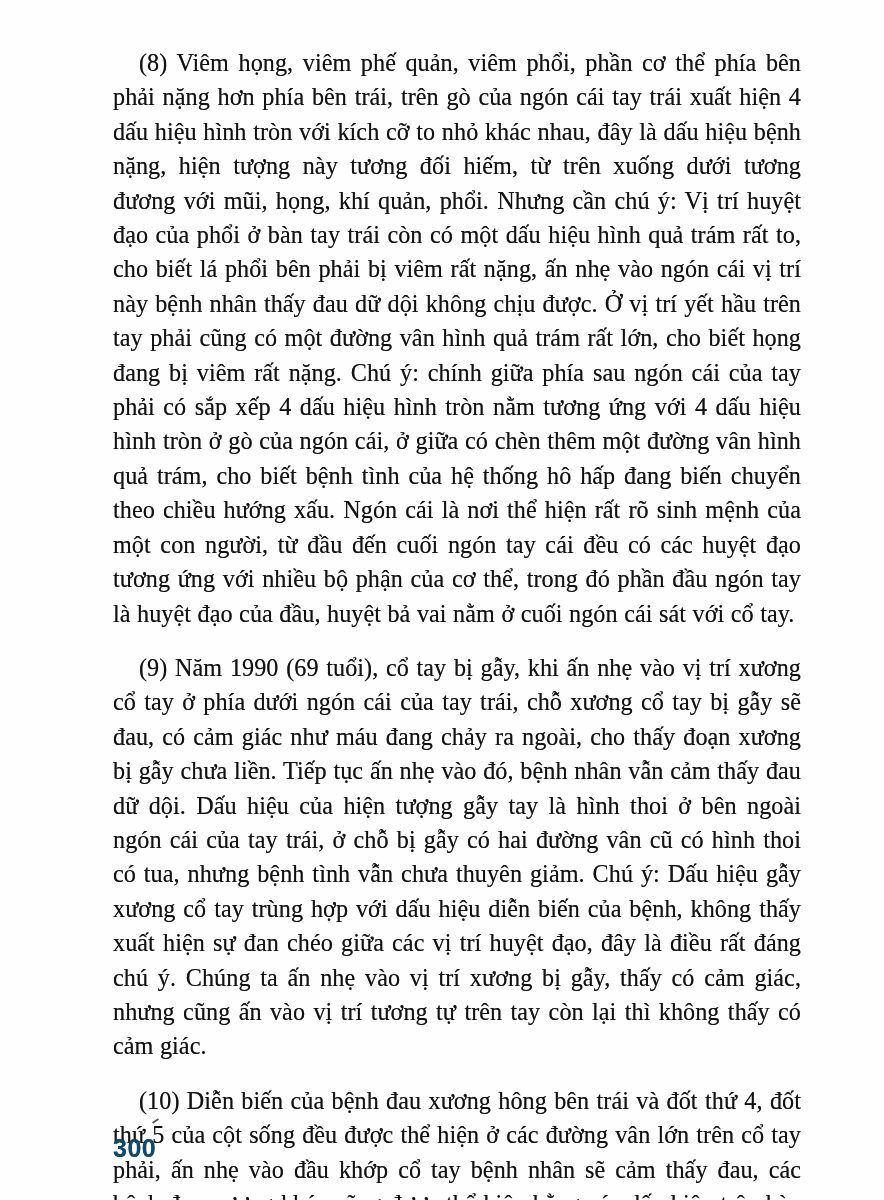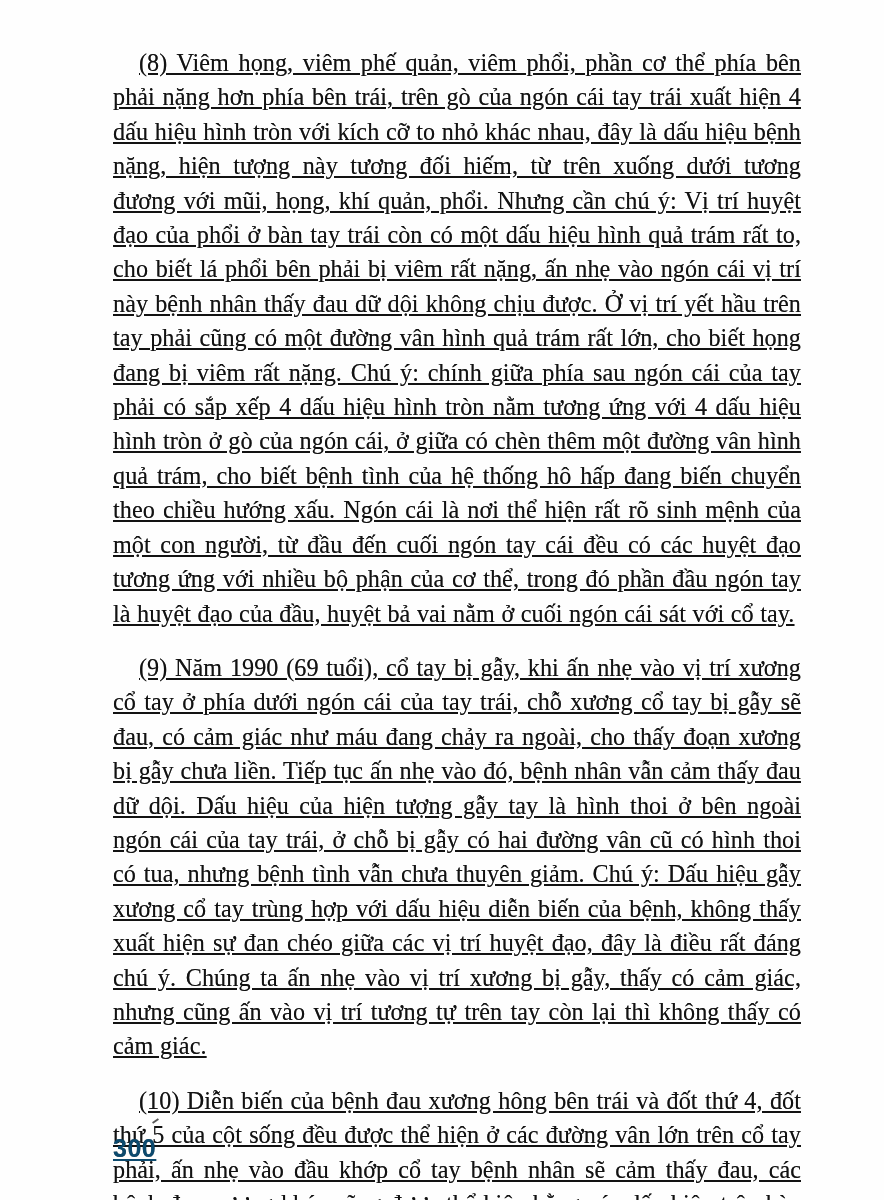--- a/index.html
+++ b/index.html
@@ -40,21 +40,20 @@
     -webkit-font-smoothing: none;
   }
 
   .para + .para {
     margin-top: 20px;
   }
 
   
   .para, .page-number {
     text-shadow: 0 0 0.35px rgba(0,0,0,0.55);
-    text-decoration: underline;
   }
 
   .footer {
     position: absolute;
     left: 113px;
     top: 1136px;
     width: 688px;
     height: 50px;
   }
 

